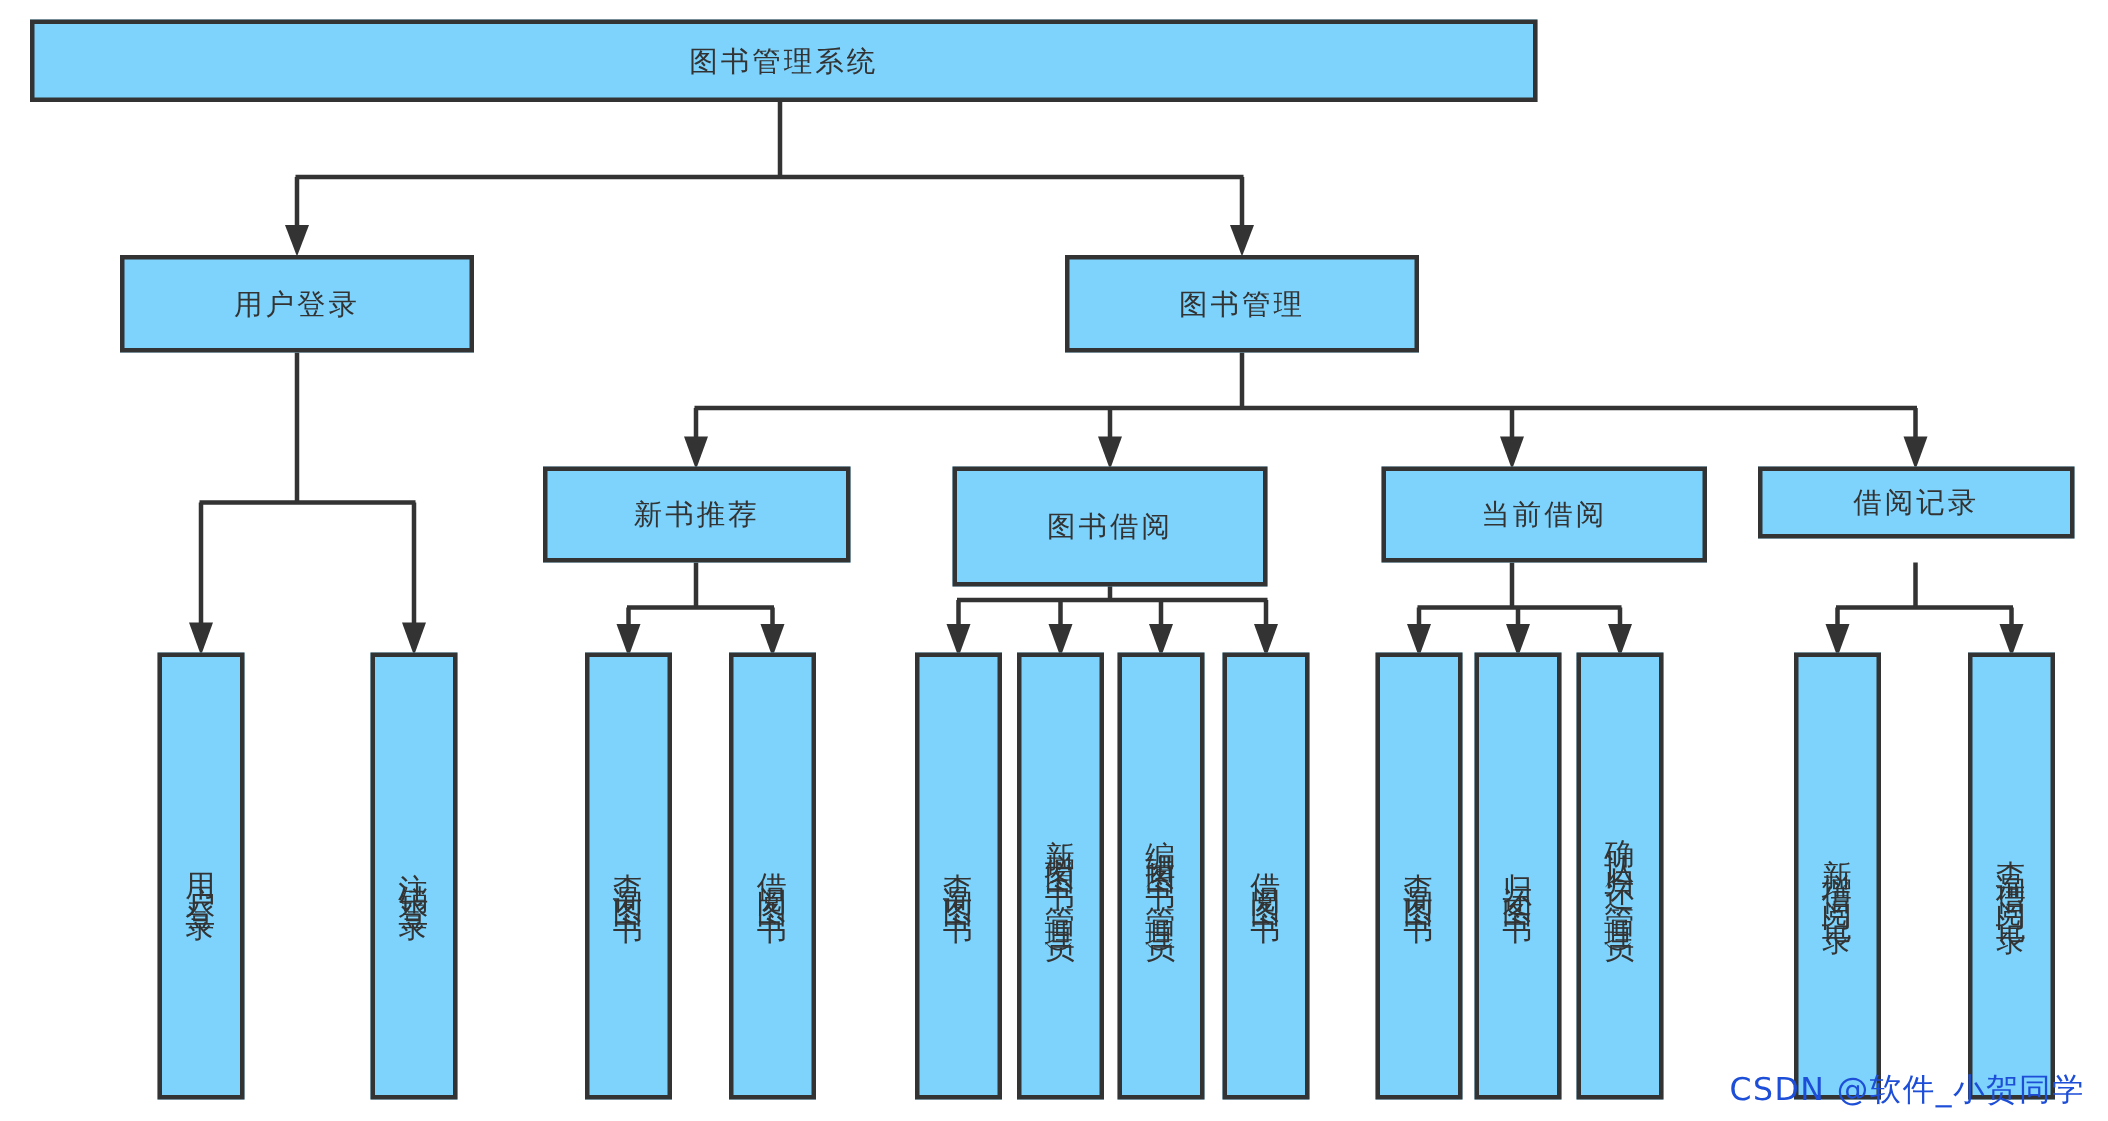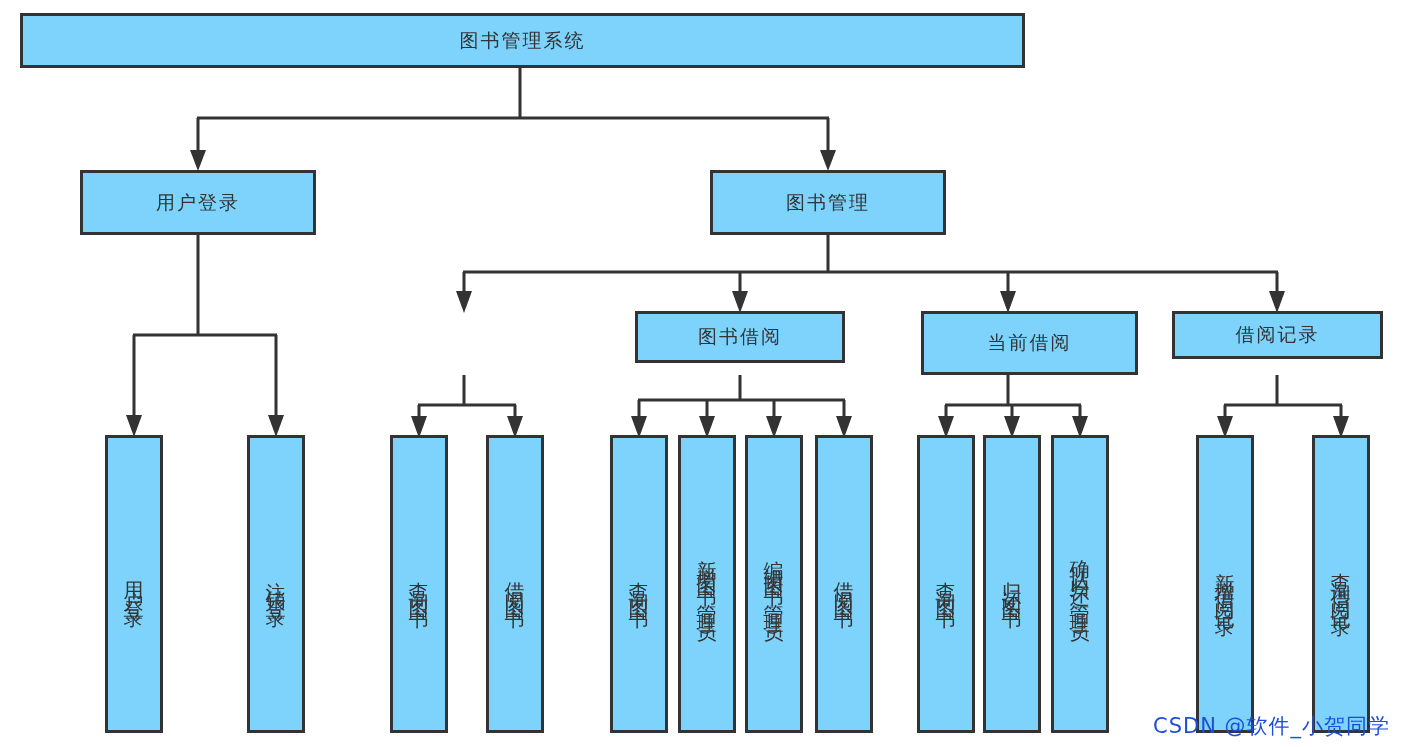--- a/index.html
+++ b/index.html
@@ -72,21 +72,24 @@
     <span>图书管理系统</span>
   </div>
 
   <div class="box box-h" style="left:80px; top:170px; width:236px; height:65px;">
     <span>用户登录</span>
   </div>
   <div class="box box-h" style="left:710px; top:170px; width:236px; height:65px;">
     <span>图书管理</span>
   </div>
 
-  <div class="box box-h" style="left:635px; top:311px; width:210px; height:52px;">
+  <div class="box box-h" style="left:362px; top:311px; width:205px; height:64px;">
+    <span>新书推荐</span>
+  </div>
+  <div class="box box-h" style="left:635px; top:311px; width:210px; height:80px;">
     <span>图书借阅</span>
   </div>
   <div class="box box-h" style="left:900px; top:311px; width:217px; height:64px;margin-left:21px;">
     <span>当前借阅</span>
   </div>
   <div class="box box-h" style="left:1172px; top:311px; width:211px; height:48px;text-align:right;">
     <span>借阅记录</span>
   </div>
 
   <div class="box box-v" style="left:105px; top:435px; width:58px; height:298px;">

